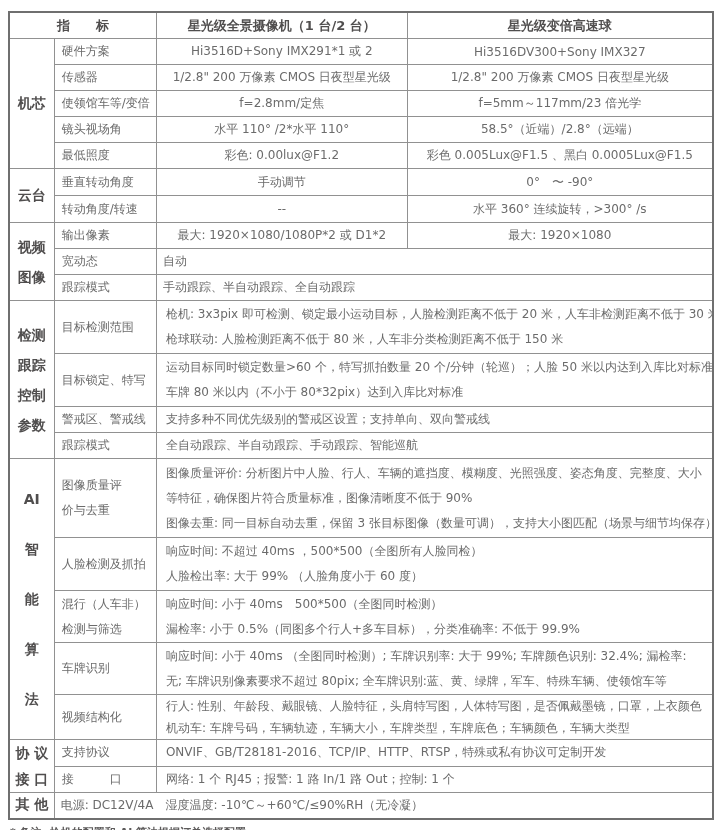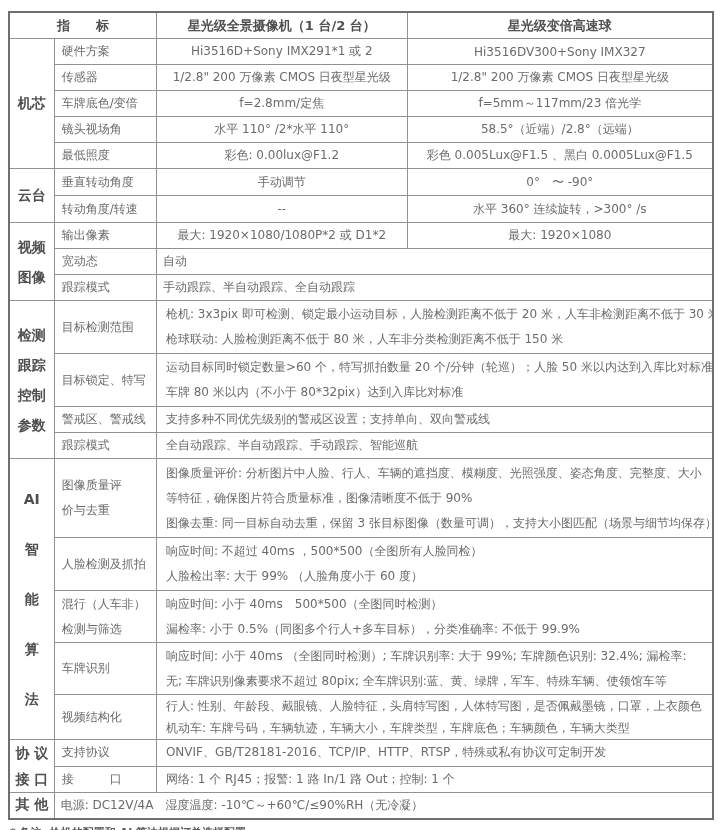--- a/index.html
+++ b/index.html
@@ -92,21 +92,21 @@
       <td class="lbl">硬件方案</td>
       <td>Hi3516D+Sony IMX291*1 或 2</td>
       <td>Hi3516DV300+Sony IMX327</td>
     </tr>
     <tr class="h26">
       <td class="lbl">传感器</td>
       <td>1/2.8" 200 万像素 CMOS 日夜型星光级</td>
       <td>1/2.8" 200 万像素 CMOS 日夜型星光级</td>
     </tr>
     <tr class="h26">
-      <td class="lbl">车牌底色/变倍</td>
+      <td class="lbl">使领馆车等/变倍</td>
       <td>f=2.8mm/定焦</td>
       <td>f=5mm～117mm/23 倍光学</td>
     </tr>
     <tr class="h26">
       <td class="lbl">镜头视场角</td>
       <td>水平 110° /2*水平 110°</td>
       <td>58.5°（近端）/2.8°（远端）</td>
     </tr>
     <tr class="h26">
       <td class="lbl">最低照度</td>

